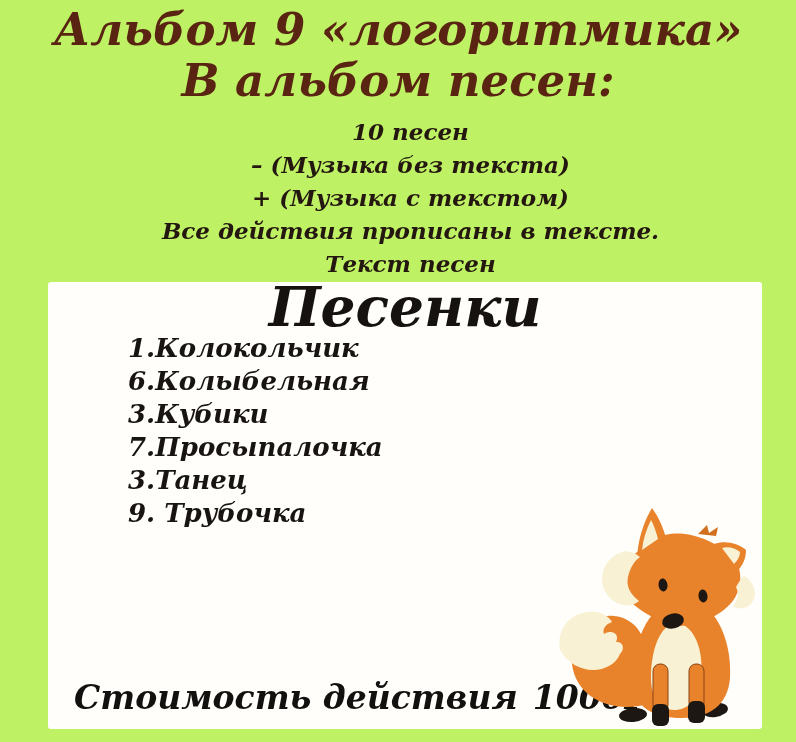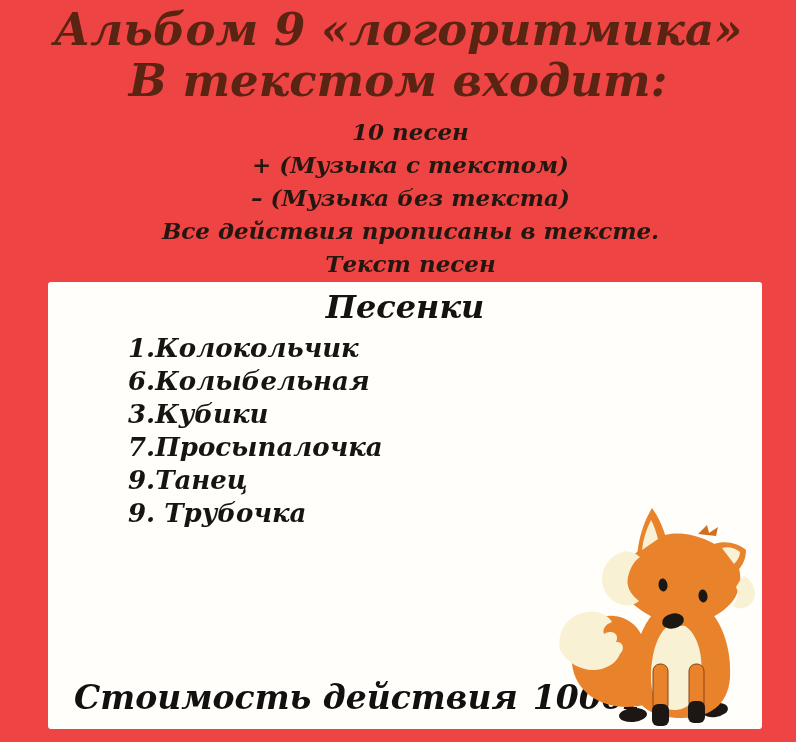--- a/index.html
+++ b/index.html
@@ -1,18 +1,18 @@
 <!DOCTYPE html>
 <html lang="ru"><head>
 <meta charset="utf-8">
 <style>
   html,body { margin:0; padding:0; background:#fbd65e; }
   .poster {
     position:relative; width:796px; height:742px; overflow:hidden;
-    background:#ef4444;
+    background:#bef264;
     font-family:"DejaVu Serif","Liberation Serif",serif;
   }
   .poster-header { position:absolute; top:0; left:0; width:796px; text-align:center; }
   .album-title {
     margin:4px 0 0 0;
     font-size:45px; line-height:51px;
     font-weight:bold; font-style:italic;
     color:#5a2413; letter-spacing:0px;
   }
   .album-details {
@@ -23,21 +23,21 @@
     padding-left:25px;
   }
   .songs-card {
     position:absolute; left:48px; top:282px;
     width:714px; height:447px;
     background:#fffefb; border-radius:3px;
   }
   .songs-heading {
     margin:0; padding-top:2px;
     text-align:center;
-    font-size:32px; line-height:46px;
+    font-size:55px; line-height:46px;
     font-weight:bold; font-style:italic;
     color:#151210;
   }
   .song-list {
     list-style:none; margin:2px 0 0 80px; padding:0;
     font-size:26px; line-height:33px;
     font-weight:bold; font-style:italic;
     color:#181411;
   }
   .price-line {
@@ -50,39 +50,39 @@
   .fox { position:absolute; right:0; bottom:1px; width:210px; height:230px; }
 </style>
 </head>
 <body>
 
 <div class="poster">
 
   <header class="poster-header">
     <h1 class="album-title">
       <span>Альбом 9 «логоритмика»</span><br>
-      <span>В текстом входит:</span>
+      <span>В альбом песен:</span>
     </h1>
     <div class="album-details">
       <div>10 песен</div>
+      <div>– (Музыка без текста)</div>
       <div>+ (Музыка с текстом)</div>
-      <div>– (Музыка без текста)</div>
       <div>Все действия прописаны в тексте.</div>
       <div>Текст песен</div>
     </div>
   </header>
 
   <section class="songs-card">
     <h2 class="songs-heading">Песенки</h2>
     <ul class="song-list">
       <li>1.Колокольчик</li>
       <li>6.Колыбельная</li>
       <li>3.Кубики</li>
       <li>7.Просыпалочка</li>
-      <li>9.Танец</li>
+      <li>3.Танец</li>
       <li>9. Трубочка</li>
     </ul>
 
     <div class="price-line">
       <span>Стоимость действия</span><span class="price-value">1000₽</span>
     </div>
 
     <svg class="fox" viewBox="0 0 210 230" aria-hidden="true">
 
       <path fill="#e8832c" d="M 96 206 C 60 216 24 200 20 166 C 17 138 36 116 62 118 C 84 120 96 140 93 162 C 91 178 92 192 96 206 Z"></path>

